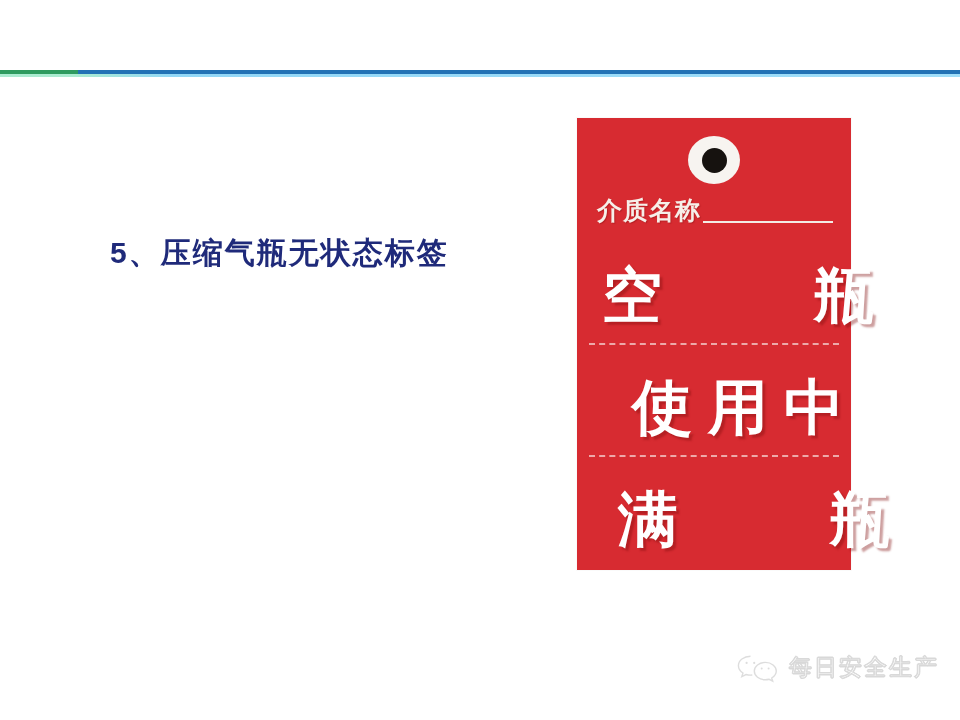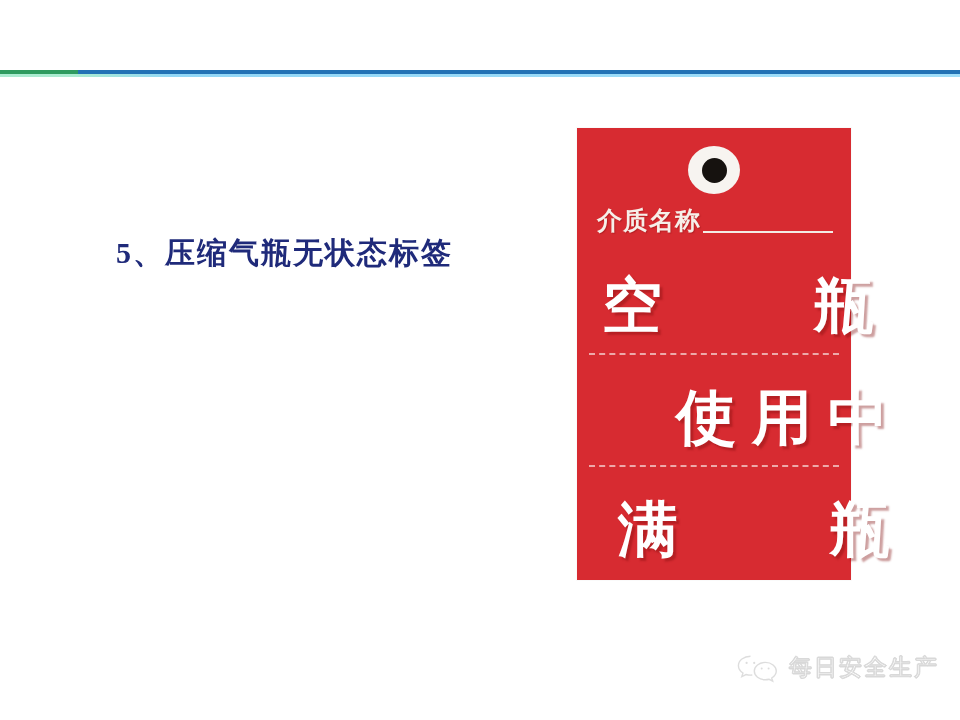--- a/index.html
+++ b/index.html
@@ -61,36 +61,36 @@
     font-family: "DejaVu Serif", "Liberation Serif", serif;
     font-size: 33px;
     font-weight: bold;
     letter-spacing: 5px;
     color: #c0272d;
     white-space: nowrap;
     line-height: 1.25;
   }
   .title-sub {
     position: absolute;
-    left: 116px;
+    left: 110px;
     top: 233px;
-    font-family: Liberation Serif, serif;
+    font-family: Liberation Sans, sans-serif;
     font-size: 30px;
     font-weight: bold;
     letter-spacing: 2px;
     color: #1f2a7a;
     white-space: nowrap;
     line-height: 1.3;
   }
 
   
   .tag {
     position: absolute;
     left: 577px;
-    top: 128px;
+    top: 118px;
     width: 274px;
     height: 452px;
     background: #d72b31;
     box-shadow: 0 0 0 1px rgba(0,0,0,0.02);
   }
 
   
   .tag-hole {
     position: absolute;
     left: 50%;
@@ -141,21 +141,21 @@
   
   .tag-cell {
     position: absolute;
     left: 0;
     width: 322px;
     display: flex;
     align-items: center;
     justify-content: center;
   }
   .tag-cell-1 { top: 128px;  height: 98px; }
-  .tag-cell-2 { top: 240px;  height: 98px; padding-left: 44px; }
+  .tag-cell-2 { top: 240px;  height: 98px; }
   .tag-cell-3 { top: 352px;  height: 98px; padding-left: 16px; }
 
   .tag-word {
     font-family: "DejaVu Sans", "Liberation Sans", sans-serif;
     font-size: 60px;
     font-weight: bold;
     color: #ffffff;
     letter-spacing: 0;
     white-space: nowrap;
     line-height: 1;

